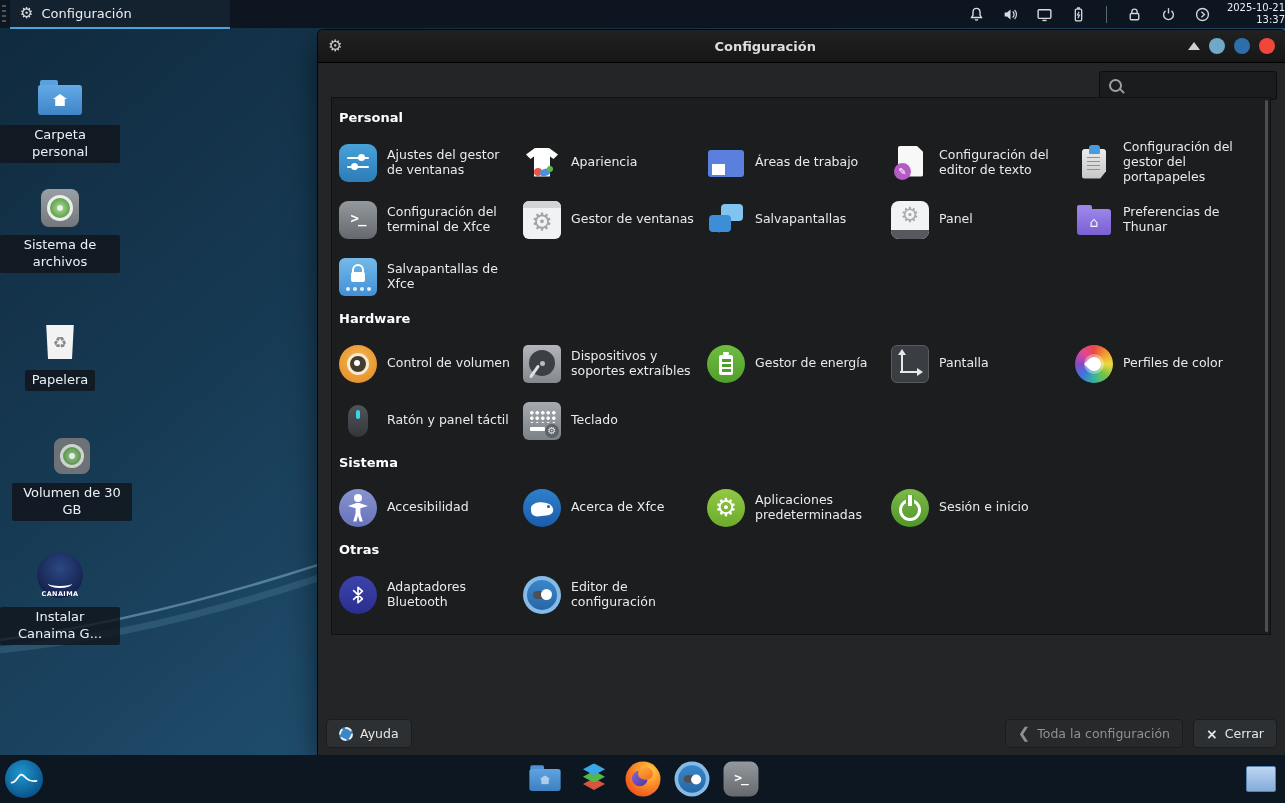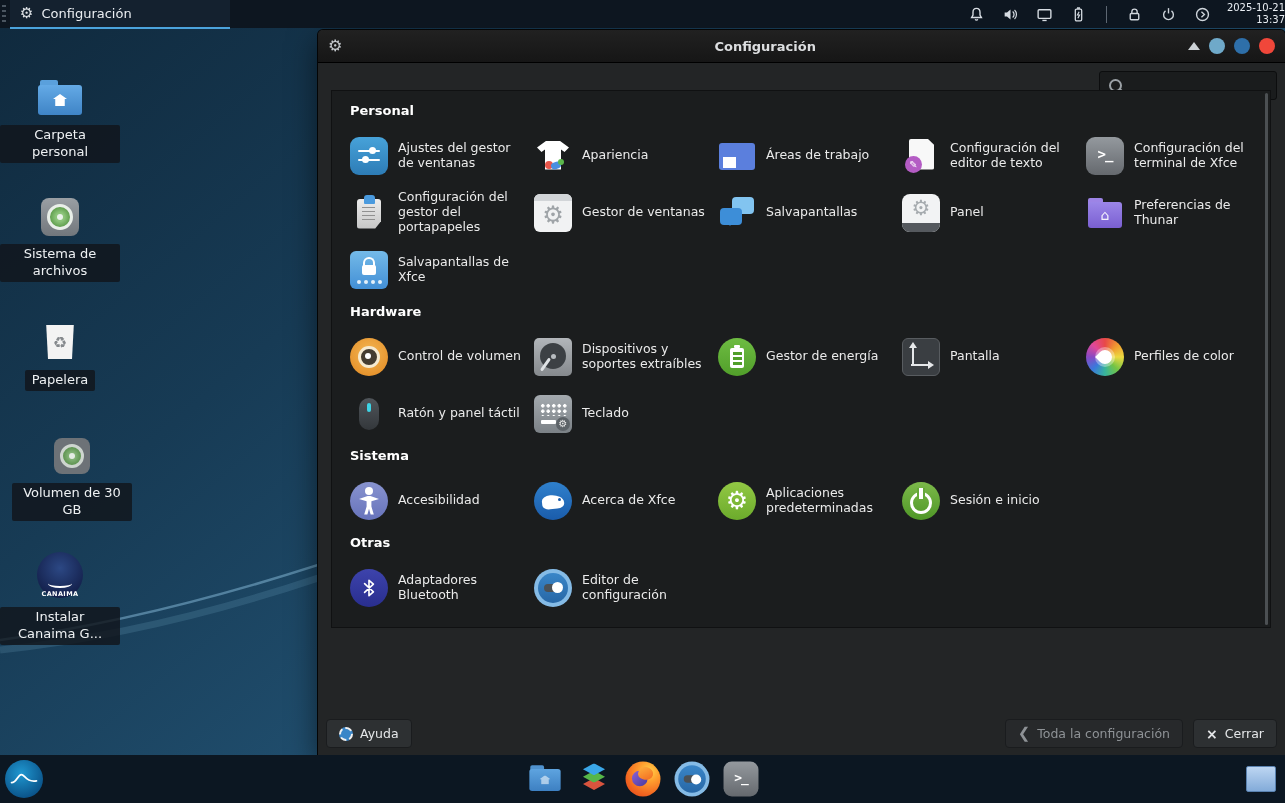--- a/index.html
+++ b/index.html
@@ -66,22 +66,22 @@
   .tri{width:0;height:0;border-left:6px solid transparent;border-right:6px solid transparent;border-bottom:8px solid #ccd1d5;cursor:pointer}
   .cir{width:16px;height:16px;border-radius:50%;cursor:pointer}
   .c-min{background:#6fa9c9}.c-max{background:#2e6fa9}.c-close{background:#f0473a}
   .toolbar{height:45px;display:flex;justify-content:flex-end;align-items:center;padding:0 8px}
   .search{display:flex;align-items:center;gap:8px;width:178px;height:29px;background:#1a1c1d;
           border:1px solid #0c0d0e;border-radius:3px;padding:0 9px;box-sizing:border-box}
   .mag{width:9px;height:9px;border:2px solid #9ba1a6;border-radius:50%;position:relative;flex:none}
   .mag::after{content:"";position:absolute;width:6px;height:2px;background:#9ba1a6;transform:rotate(45deg);right:-5px;bottom:-2px}
   .search input{background:none;border:none;outline:none;color:#e8e8e8;font-size:12px;width:100%;
                 font-family:"DejaVu Sans","Liberation Sans",sans-serif}
-  .frame{position:absolute;top:60px;left:13px;width:940px;height:538px;background:#1b1d1e;
-         border:1px solid #101112;box-sizing:border-box;padding:6px 16px;overflow:hidden}
+  .frame{position:absolute;top:67px;left:13px;width:940px;height:538px;background:#1b1d1e;
+         border:1px solid #101112;box-sizing:border-box;padding:6px 5px;overflow:hidden}
   .vscroll{position:absolute;top:2px;bottom:2px;right:2px;width:3px;background:#4c5053;border-radius:2px}
   .sec-title{font-size:13px;font-weight:bold;color:#fff;margin:6px 0 9px 2px}
   .grid{display:flex;flex-wrap:wrap;width:925px}
   .cell{width:184px;height:57px;display:flex;align-items:center;gap:10px;padding-left:2px;box-sizing:border-box;cursor:pointer}
   .ilabel{font-size:12.5px;line-height:1.18;color:#eaeaea;max-width:126px}
   .footer{position:absolute;bottom:0;left:0;right:0;height:43px;display:flex;align-items:center;padding:0 8px;gap:10px}
   .btn{height:29px;display:inline-flex;align-items:center;gap:7px;padding:0 12px;background:#2d3032;
        border:1px solid #1a1c1e;border-radius:4px;color:#e4e6e8;font-size:12.5px;cursor:pointer;
        font-family:"DejaVu Sans","Liberation Sans",sans-serif}
   .btn.disabled{color:#8e9296;background:#27292b;cursor:default}
@@ -320,21 +320,21 @@
   </svg>
   <div id="desktop-icons">
       <div class="dicon" style="top: 50px;">
         <span class="dtile d-home-folder">
           <u class="htab"></u>
           <u class="hbody"></u>
           <u class="hhouse"></u>
         </span>
         <span class="dlabel">Carpeta personal</span>
       </div>
-      <div class="dicon" style="top: 170px; gap: 8px;">
+      <div class="dicon" style="top: 161px; gap: 8px;">
         <span class="dtile d-filesystem">
           <u class="disk"></u>
           <u class="ddot"></u>
         </span>
         <span class="dlabel">Sistema de archivos</span>
       </div>
       <div class="dicon" style="top: 295px;">
         <span class="dtile d-trash">
           <u class="can">♻</u>
         </span>
@@ -401,28 +401,28 @@
             </div>
             <div class="cell">
               <span class="tile i-workspaces"></span>
               <span class="ilabel">Áreas de trabajo</span>
             </div>
             <div class="cell">
               <span class="tile i-text-editor"></span>
               <span class="ilabel">Configuración del editor de texto</span>
             </div>
             <div class="cell">
+              <span class="tile i-clipboard">
+                <u class="lines"></u>
+              </span>
+              <span class="ilabel">Configuración del gestor del portapapeles</span>
+            </div>
+            <div class="cell">
               <span class="tile i-terminal"></span>
               <span class="ilabel">Configuración del terminal de Xfce</span>
-            </div>
-            <div class="cell">
-              <span class="tile i-clipboard">
-                <u class="lines"></u>
-              </span>
-              <span class="ilabel">Configuración del gestor del portapapeles</span>
             </div>
             <div class="cell">
               <span class="tile i-window-manager"></span>
               <span class="ilabel">Gestor de ventanas</span>
             </div>
             <div class="cell">
               <span class="tile i-notifications">
                 <u class="tail"></u>
               </span>
               <span class="ilabel">Salvapantallas</span>

